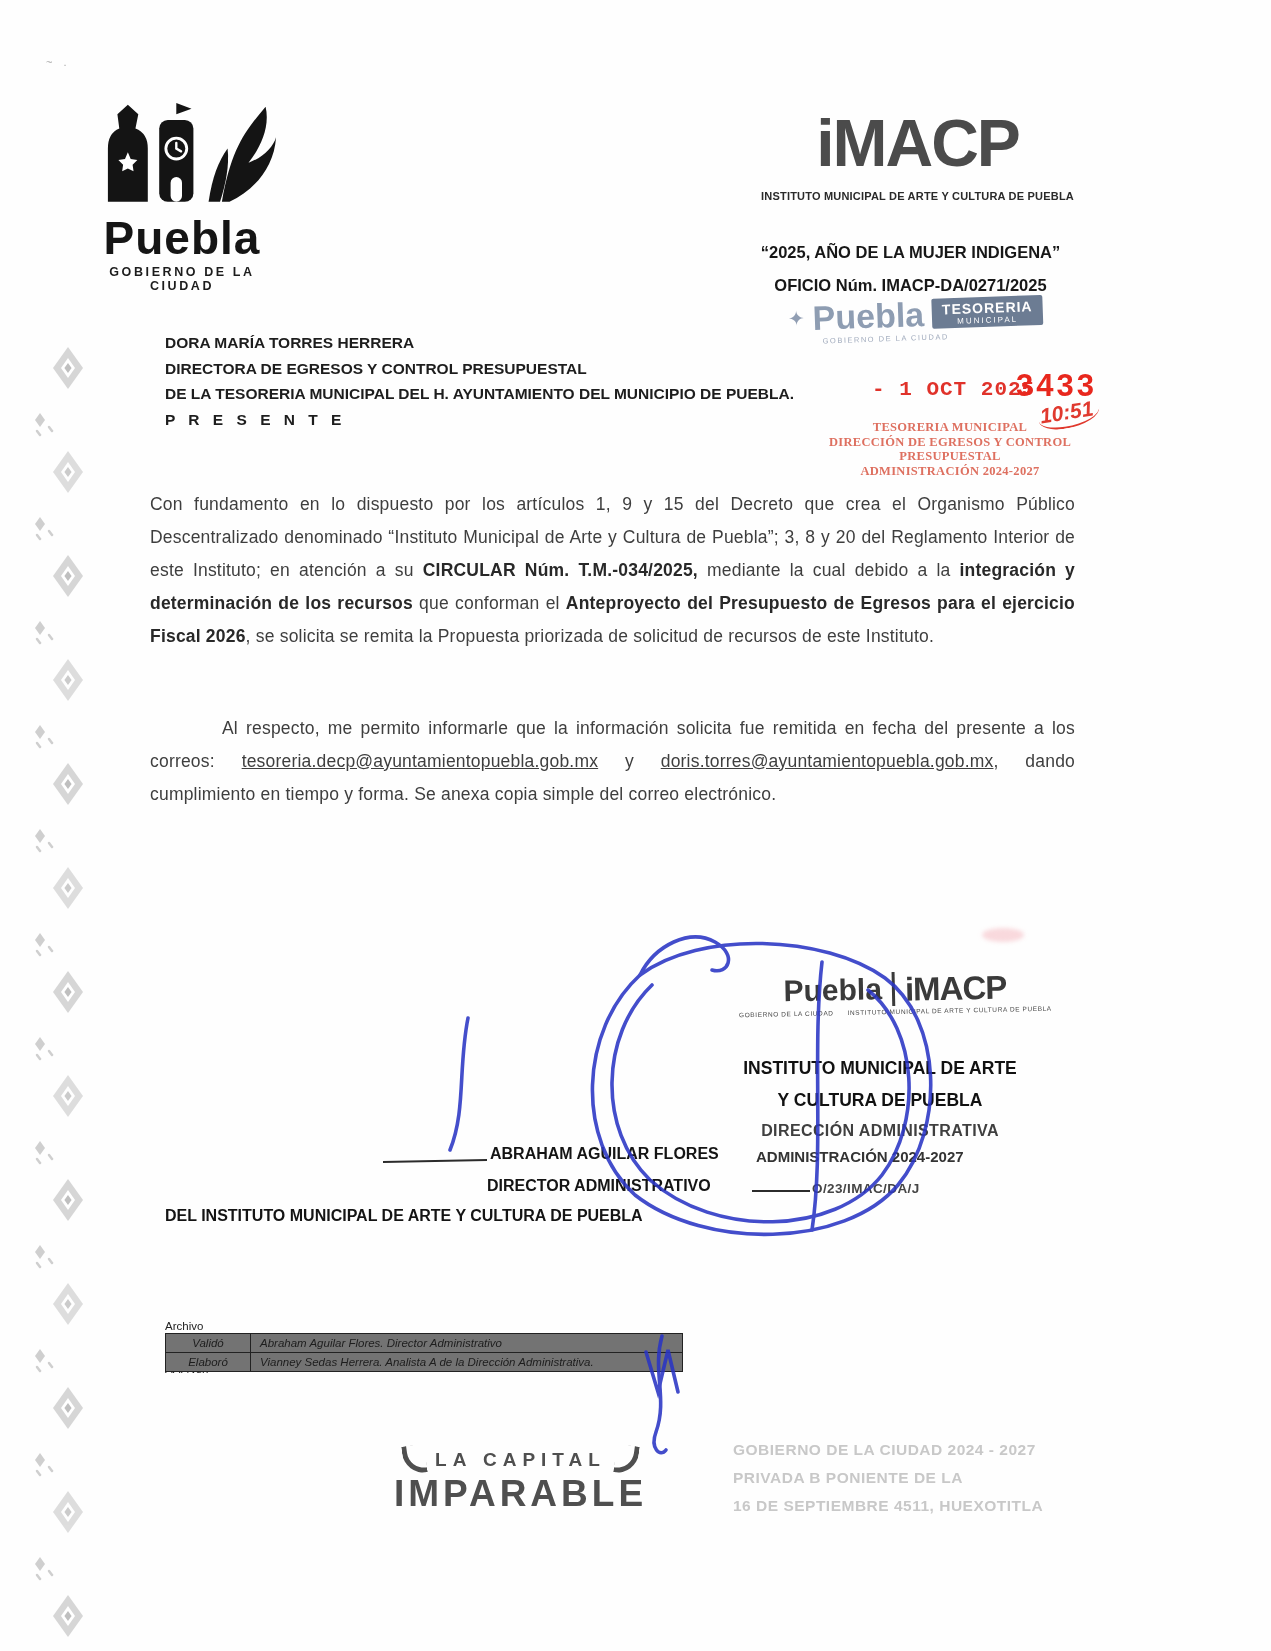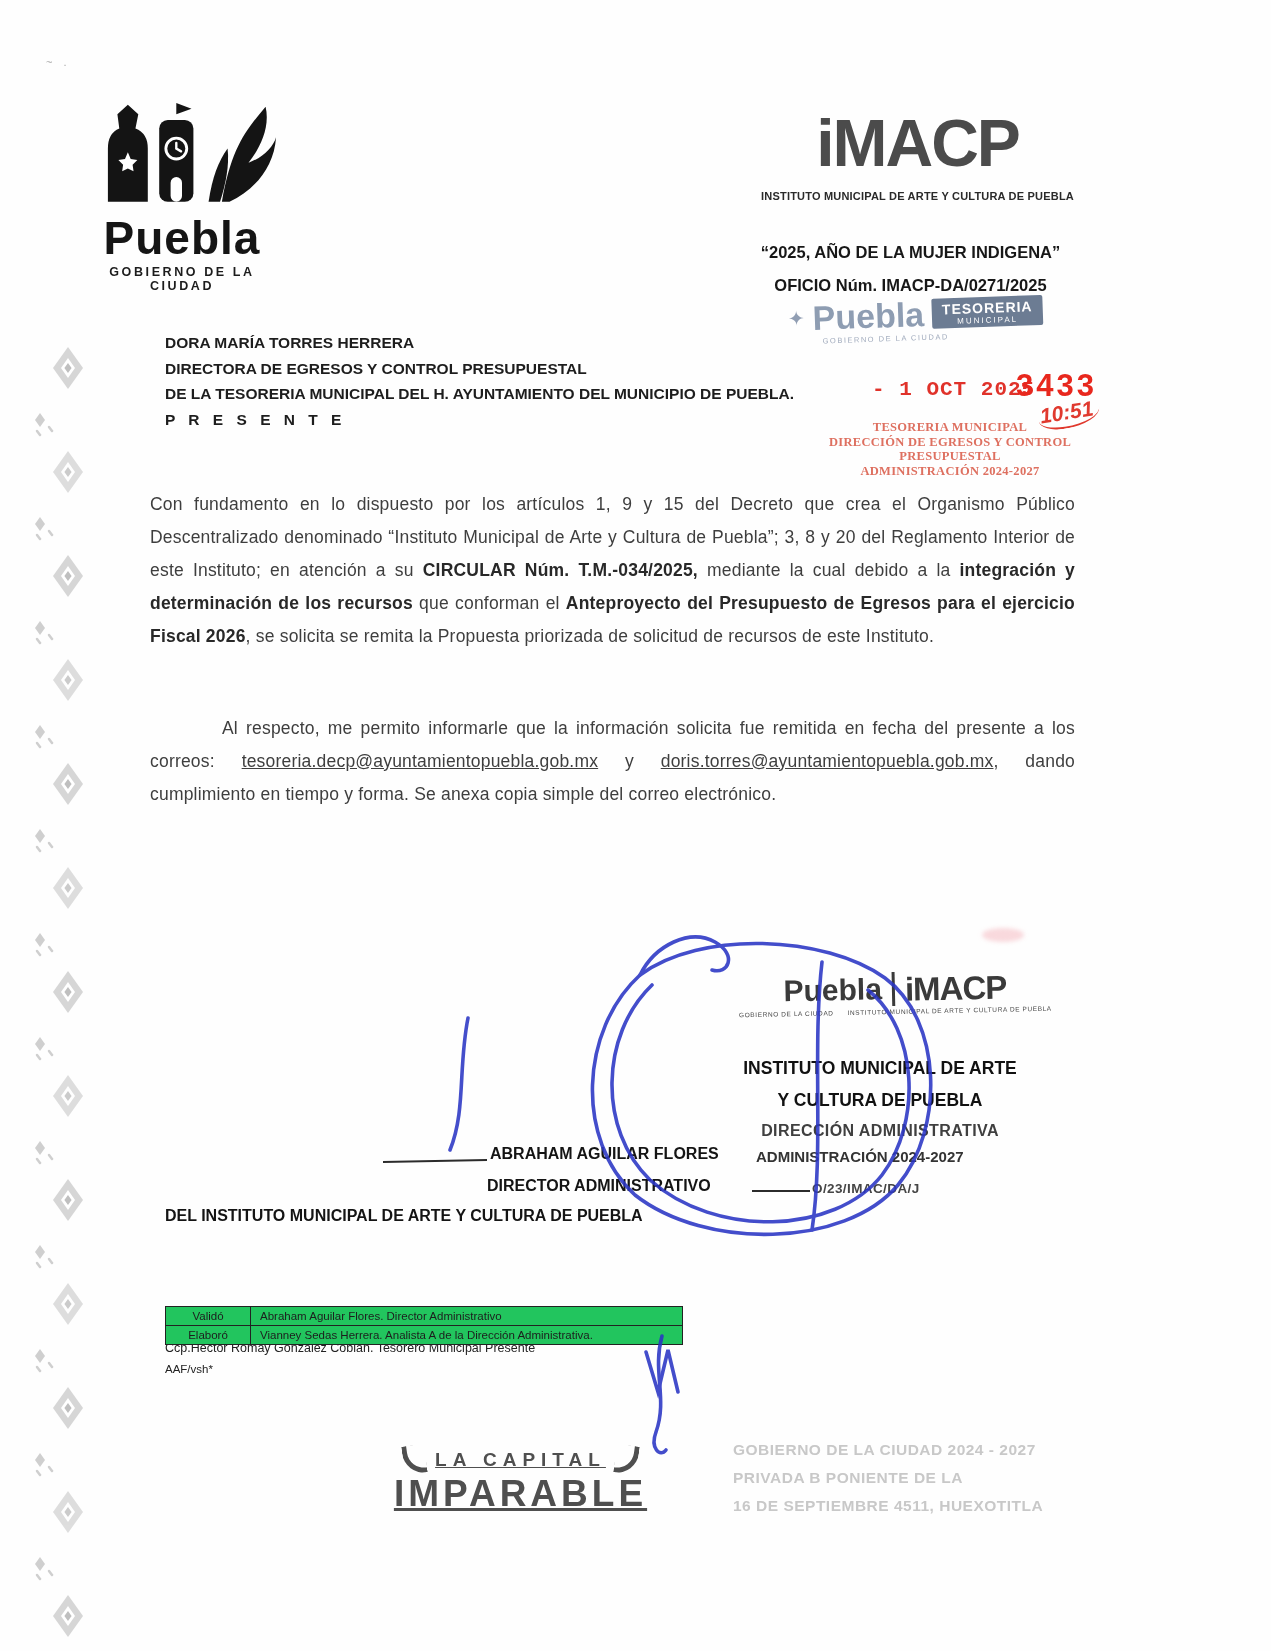--- a/index.html
+++ b/index.html
@@ -71,28 +71,28 @@
   .stitle{left:487px;top:1177px;font-weight:700;font-size:16px;color:#141414;}
   .sref{left:812px;top:1181px;font-weight:700;font-size:13.5px;color:#454545;letter-spacing:.4px;}
   .ssub{left:165px;top:1207px;width:925px;text-align:left;font-weight:700;font-size:16px;color:#141414;}
   .ruleA{left:383px;top:1160px;width:104px;height:2px;background:#2b2b2b;transform:rotate(-1deg);}
   .ruleB{left:752px;top:1190px;width:58px;height:2px;background:#2b2b2b;}
 
   
   .archivo{left:165px;top:1320px;font-size:11.5px;color:#222;}
   .ccp{left:165px;top:1341px;font-size:12.5px;color:#222;}
   .initials{left:165px;top:1363px;font-size:11.5px;color:#222;}
-  .vtable{left:165px;top:1306px;width:516px;border:1.5px solid #222;font-size:11.5px;color:#1d1d1d;background:#22c55e;}
+  .vtable{left:165px;top:1333px;width:516px;border:1.5px solid #222;font-size:11.5px;color:#1d1d1d;background:#737373;font-style:italic;}
   .vrow{display:flex;}
   .vrow + .vrow{border-top:1.5px solid #222;align-items:center;}
   .vlabel{width:72px;border-right:1.5px solid #222;padding:3px 6px;text-align:center;}
   .vvalue{flex:1;padding:3px 9px;}
 
   
-  .caplogo{left:368px;top:1445px;width:305px;text-align:center;color:#4f4f4f;text-decoration:underline;}
+  .caplogo{left:368px;top:1445px;width:305px;text-align:center;color:#4f4f4f;}
   .caplogo .r1{display:flex;align-items:center;justify-content:center;gap:9px;}
   .caplogo .t1{font-size:19px;font-weight:700;letter-spacing:6px;}
   .caplogo .t2{font-size:37px;font-weight:700;letter-spacing:4px;line-height:40px;}
   .swoosh{width:18px;height:24px;border:5px solid #4f4f4f;border-top:none;border-right:none;border-radius:0 0 0 22px;transform:rotate(-8deg);}
   .swoosh.right{transform:scaleX(-1) rotate(-8deg);}
 
   .address{left:733px;top:1436px;font-weight:700;font-size:15.5px;line-height:28px;color:#c8c8c8;letter-spacing:.5px;}
 
   .smudge{left:982px;top:928px;width:42px;height:14px;background:rgba(240,150,160,.35);border-radius:50%;filter:blur(2px);}
 

